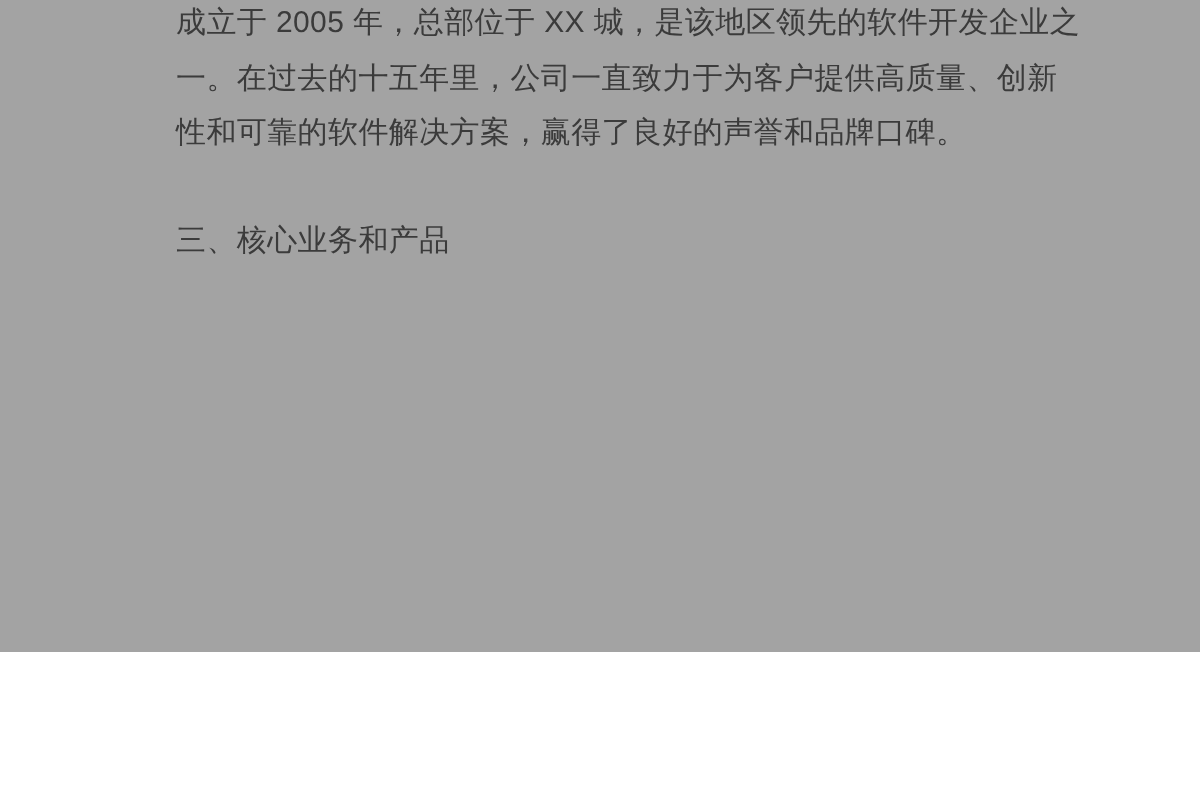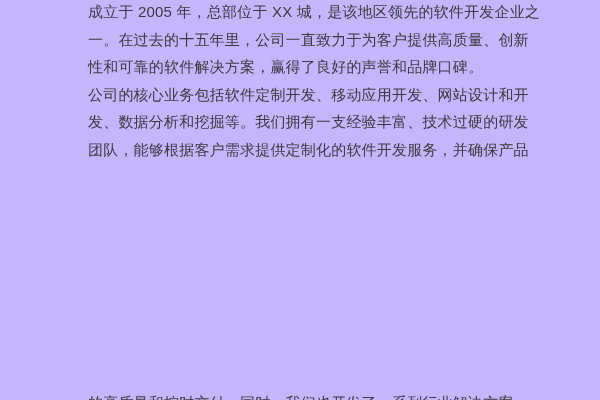--- a/index.html
+++ b/index.html
@@ -9,23 +9,23 @@
   body {
     width: 600px;
     height: 400px;
     overflow: hidden;
     background: #ffffff;
     font-family: "Liberation Sans", "DejaVu Sans", sans-serif;
   }
   .page {
     position: relative;
     width: 600px;
-    height: 400px;
+    height: 326px;
     overflow: hidden;
-    background: #c4b5fd;
+    background: #a3a3a3;
   }
   .content {
     position: absolute;
     left: 88px;
     top: -2px;
     width: 440px;
     color: #3b3b3b;
     font-size: 15px;
     line-height: 27.5px;
     letter-spacing: 0.2px;
@@ -53,20 +53,18 @@
 <body>
 
 <div class="page">
   <div class="content">
     <p class="para">成立于 2005 年，总部位于 XX 城，是该地区领先的软件开发企业之
 一。在过去的十五年里，公司一直致力于为客户提供高质量、创新
 性和可靠的软件解决方案，赢得了良好的声誉和品牌口碑。</p>
 
 
 
+    <h2 class="heading">三、核心业务和产品</h2>
 
-    <p class="para">公司的核心业务包括软件定制开发、移动应用开发、网站设计和开
-发、数据分析和挖掘等。我们拥有一支经验丰富、技术过硬的研发
-团队，能够根据客户需求提供定制化的软件开发服务，并确保产品</p>
 
     <p class="clipped-line">的高质量和按时交付。同时，我们也开发了一系列行业解决方案</p>
   </div>
 </div>
 
 </body></html>

